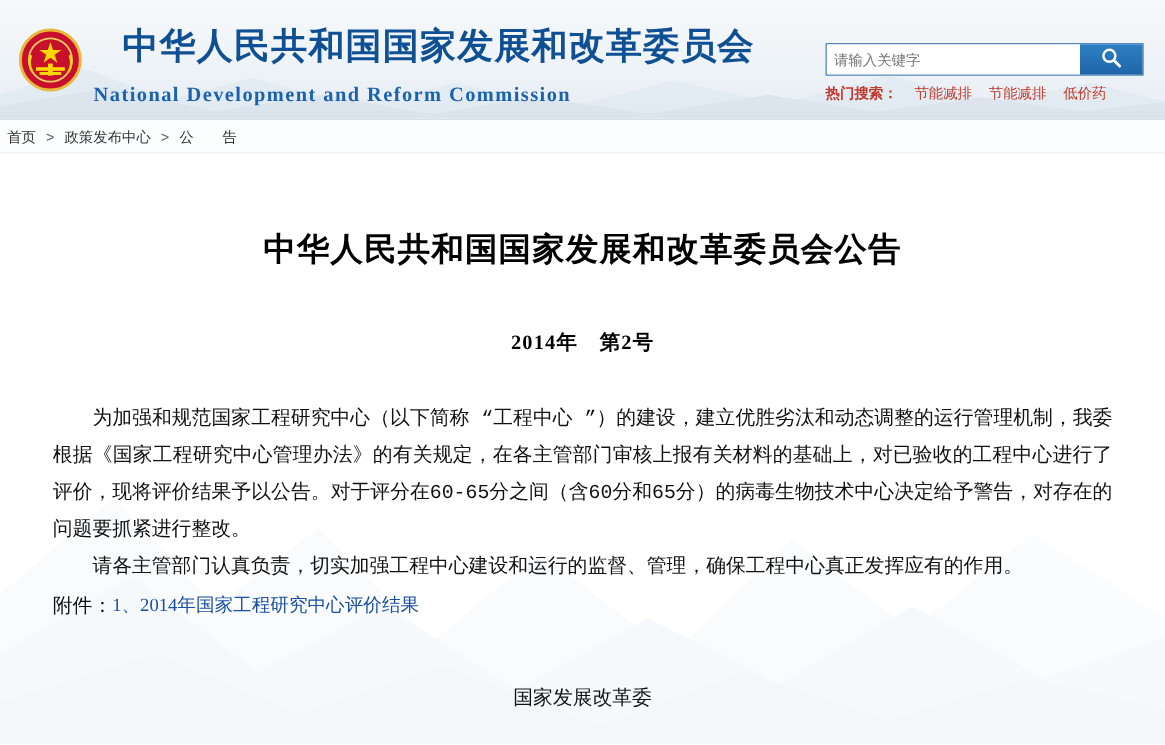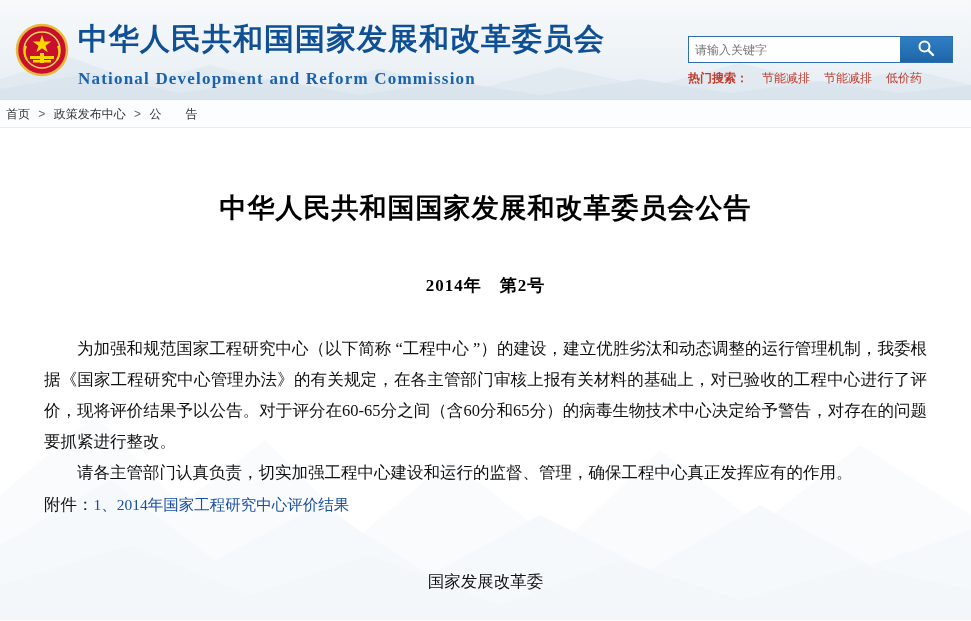--- a/index.html
+++ b/index.html
@@ -44,20 +44,21 @@
     top: 22px;
   }
   .title-cn {
     font-family: Liberation Serif, serif;
     font-size: 30px;
     font-weight: bold;
     color: #0f4f94;
     letter-spacing: 1px;
     line-height: 34px;
     white-space: nowrap;
+    margin-left: 24px;
   }
   .title-en {
     font-family: "Liberation Serif", serif;
     font-size: 17px;
     font-weight: bold;
     color: #1a62ad;
     letter-spacing: 1.2px;
     line-height: 22px;
     margin-top: 12px;
     white-space: nowrap;
@@ -160,21 +161,21 @@
     text-align: center;
     font-family: "Liberation Serif", serif;
     font-size: 17px;
     font-weight: bold;
     color: #000;
     margin-top: 48px;
     letter-spacing: 1px;
   }
   .doc-body {
     margin-top: 36px;
-    font-family: Liberation Serif, serif;
+    font-family: Liberation Mono, monospace;
     font-size: 16.5px;
     line-height: 31px;
     color: #111;
     text-align: justify;
     padding: 0 8px;
   }
   .doc-body p {
     margin: 0;
     text-indent: 2em;
   }

